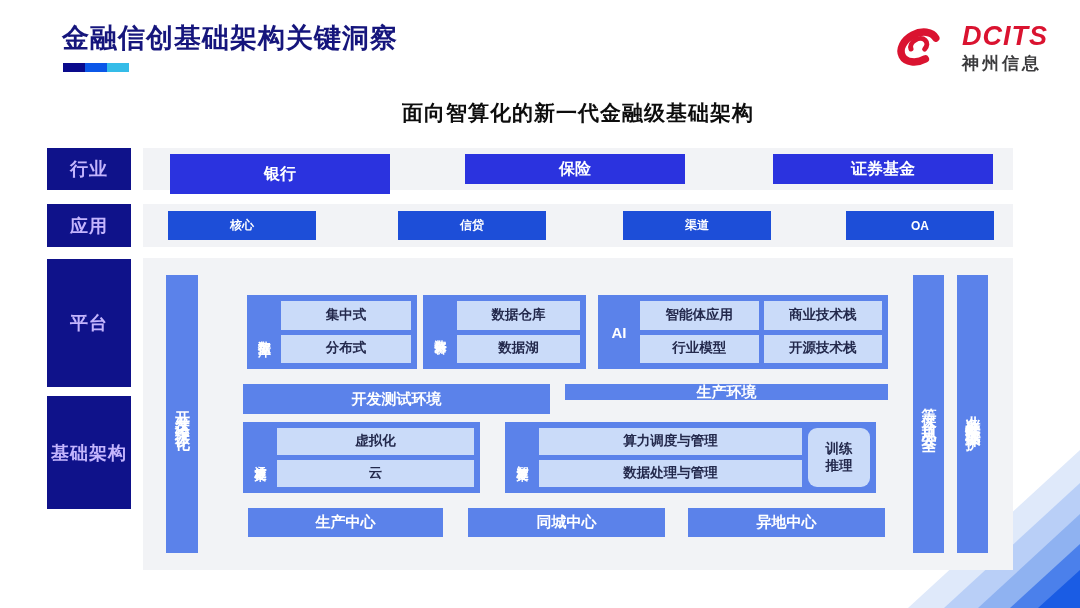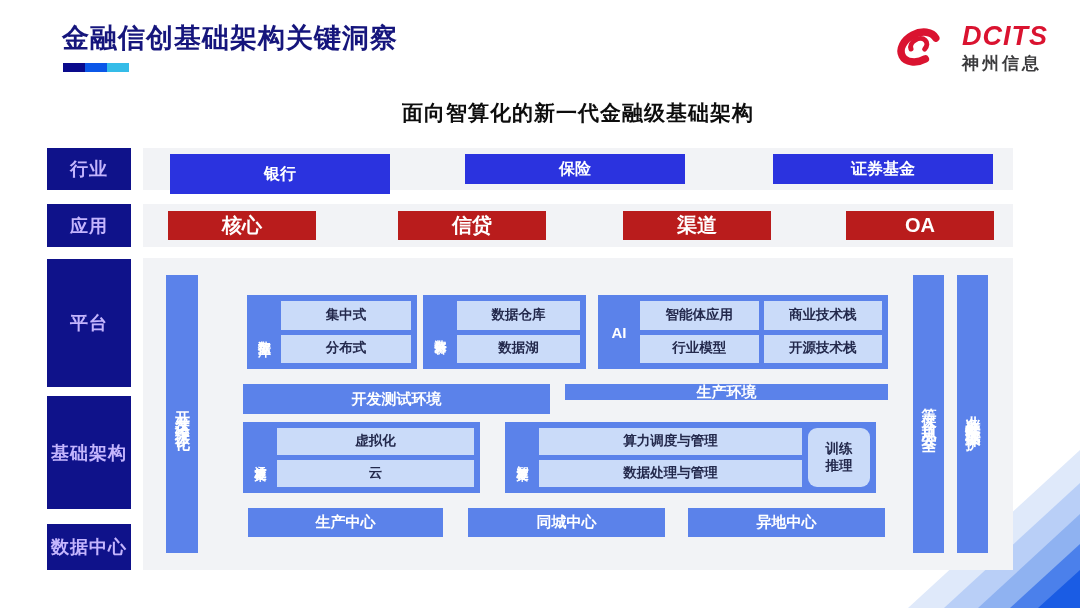--- a/index.html
+++ b/index.html
@@ -22,21 +22,21 @@
   .navy-box{left:47px;width:84px;background:#0f128a;color:#c4b5fd;font-size:18px;font-weight:700;
             display:flex;align-items:center;justify-content:center;letter-spacing:1px;}
 
   
   .strip{left:143px;width:870px;background:#f2f3f6;z-index:1;}
   .panel{left:143px;top:258px;width:870px;height:312px;background:#f2f3f6;z-index:1;}
 
   
   .btn{display:flex;align-items:center;justify-content:center;color:#fff;font-weight:700;z-index:2;}
   .btn-bright{background:#2b33df;font-size:16px;}
-  .btn-med{background:#b91c1c;font-size:20px;}
+  .btn-med{background:#1d4ed8;font-size:12px;}
   .bar-med{background:#5b82ea;font-size:15px;}
 
   
   .vbar{background:#5b82ea;color:#fff;font-weight:700;font-size:15px;z-index:2;
         display:flex;align-items:center;justify-content:center;
         writing-mode:vertical-rl;text-orientation:upright;letter-spacing:4px;}
 
   
   .group{background:#5b82ea;display:flex;align-items:stretch;padding:6px;box-sizing:border-box;gap:6px;z-index:2;}
   .vlabel{color:#fff;font-weight:700;font-size:13px;writing-mode:vertical-rl;text-orientation:upright;
@@ -81,21 +81,20 @@
     <polygon points="44,170 180,45 180,170" fill="#b9cff7"></polygon>
     <polygon points="78,170 180,76 180,170" fill="#8fb2f1"></polygon>
     <polygon points="110,170 180,106 180,170" fill="#4b80eb"></polygon>
     <polygon points="138,170 180,132 180,170" fill="#1a5ce4"></polygon>
   </svg>
 
   <div class="abs navy-box" style="top:148px;height:42px;">行业</div>
   <div class="abs navy-box" style="top:204px;height:43px;">应用</div>
   <div class="abs navy-box" style="top:259px;height:128px;">平台</div>
   <div class="abs navy-box" style="top:396px;height:113px;">基础架构</div>
-  <div class="abs navy-box" style="top:524px;height:46px;">数据中心</div>
 
   <div class="abs strip" style="top:148px;height:42px;"></div>
   <div class="abs btn btn-bright" style="left:170px;top:154px;width:220px;height:40px;">银行</div>
   <div class="abs btn btn-bright" style="left:465px;top:154px;width:220px;height:30px;">保险</div>
   <div class="abs btn btn-bright" style="left:773px;top:154px;width:220px;height:30px;">证券基金</div>
 
   <div class="abs strip" style="top:204px;height:43px;"></div>
   <div class="abs btn btn-med" style="left:168px;top:211px;width:148px;height:29px;">核心</div>
   <div class="abs btn btn-med" style="left:398px;top:211px;width:148px;height:29px;">信贷</div>
   <div class="abs btn btn-med" style="left:623px;top:211px;width:148px;height:29px;">渠道</div>

